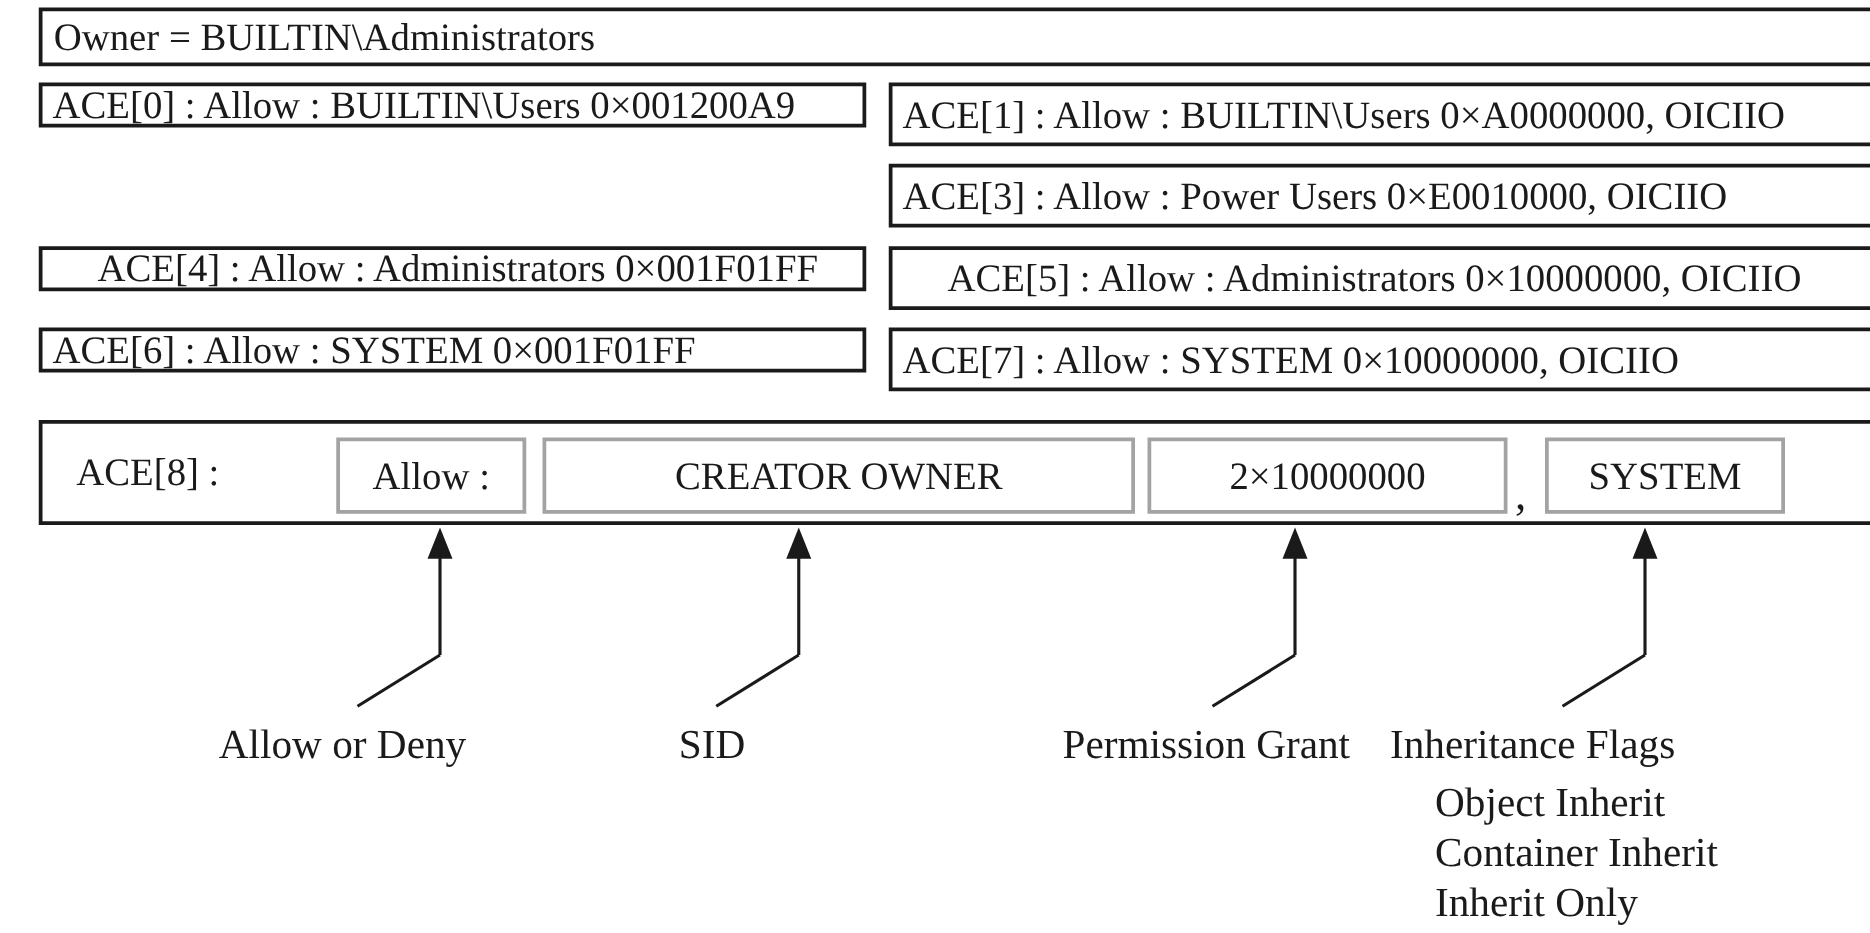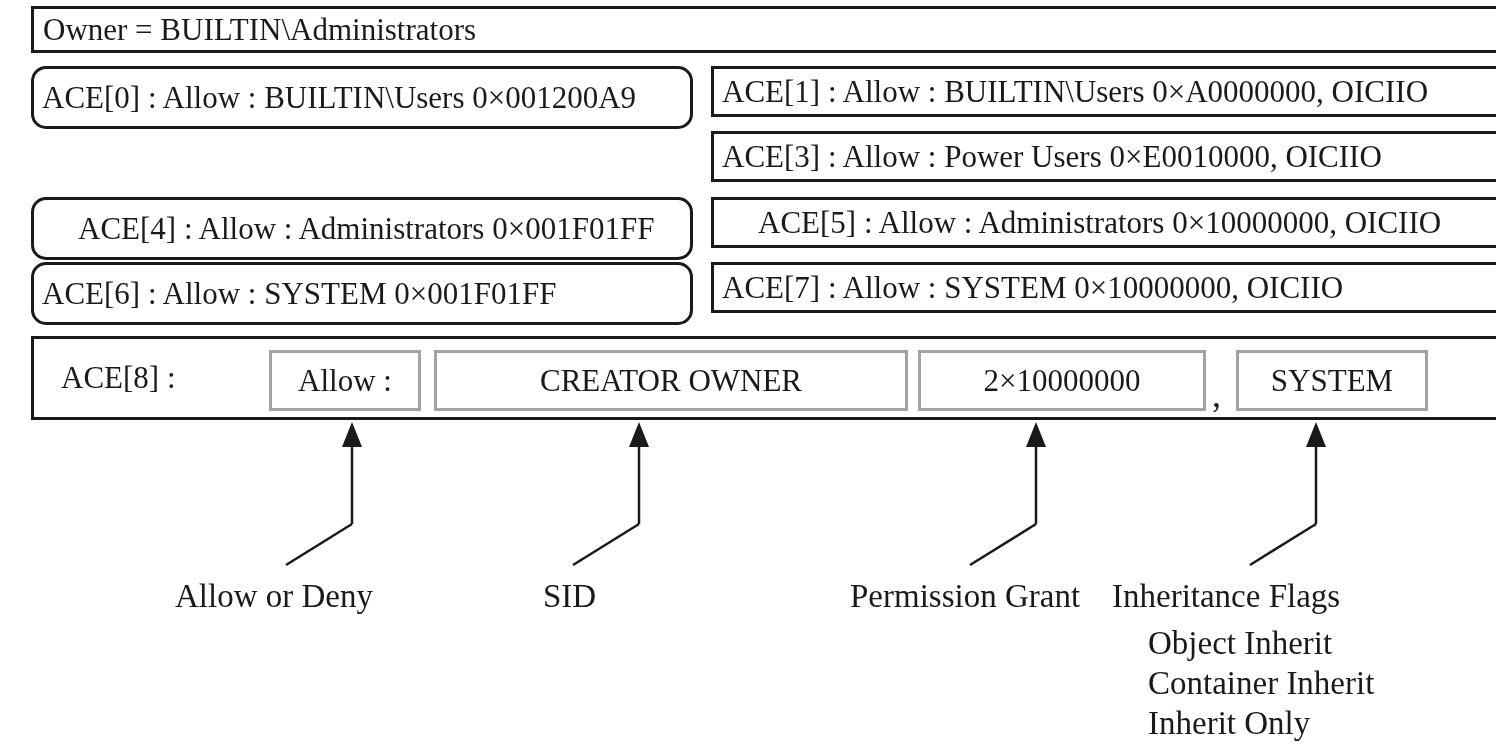--- a/index.html
+++ b/index.html
@@ -21,21 +21,21 @@
     position: absolute;
     box-sizing: border-box;
     border: 3px solid #1a1a1a;
     background: #ffffff;
     display: flex;
     align-items: center;
     white-space: nowrap;
     font-size: 31px;
   }
   .owner-box   { left: 3px;   top: 6px;   width: 1486px; height: 47px; padding-left: 9px; }
-  .ace-left    { left: 3px;   width: 662px; height: 63px; padding-left: 8px; border-radius: 15px; }
+  .ace-left    { left: 3px;   width: 662px; height: 36px; padding-left: 8px; }
   .ace-right   { left: 683px; width: 943px; height: 51px; padding-left: 8px; }
   .row-0 { top: 66px; }
   .row-1 { top: 131px; }
   .row-2 { top: 197px; padding-left: 44px; }
   .row-3 { top: 262px; }
   .ace8-box {
     left: 3px; top: 336px; width: 1486px; height: 84px;
     display: block;
   }
   .ace8-label {

